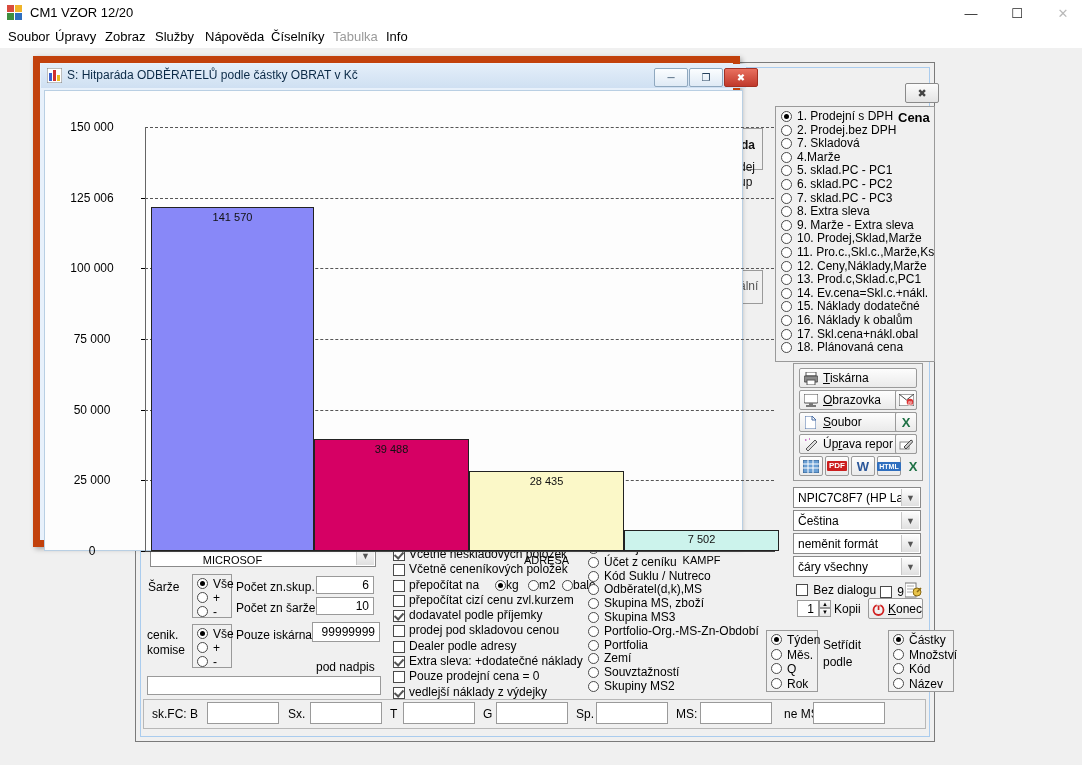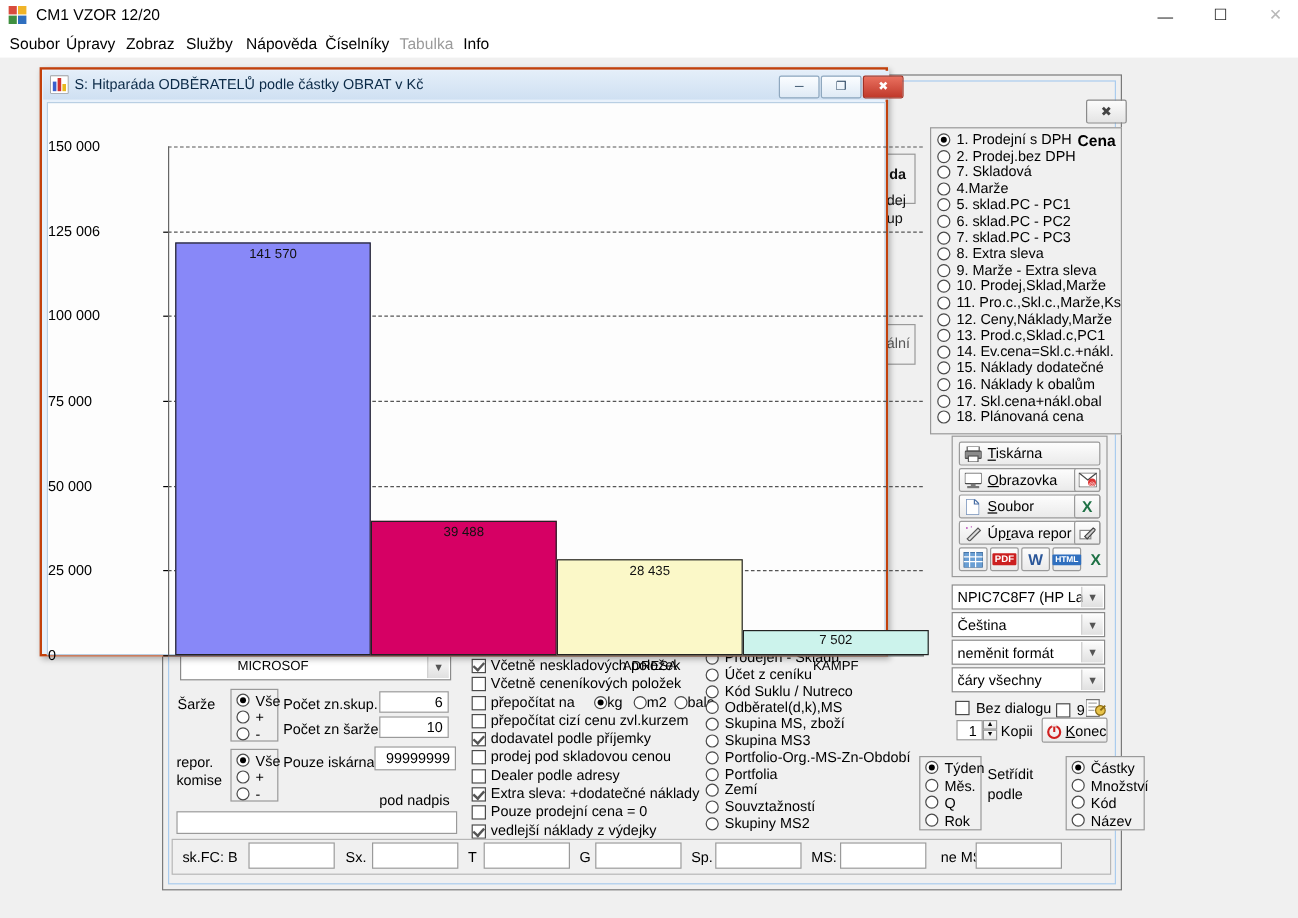--- a/index.html
+++ b/index.html
@@ -82,38 +82,38 @@
   
   .inp{position:absolute;background:#fff;border:1px solid #9a9a9a;box-sizing:border-box;
        font-size:12px;display:flex;align-items:center;padding:0 4px;cursor:text;}
   .inp.r{justify-content:flex-end;}
   .lbl{position:absolute;font-size:12px;color:#000;white-space:nowrap;}
 
   .grpbox{position:absolute;border:1px solid #9a9a9a;background:#f0f0f0;box-sizing:border-box;}
 
   
   #chart-win{position:absolute;left:33px;top:56px;width:707px;height:491px;
-     background:#e8f1fb;border:2px solid #c2410c;box-sizing:border-box;
+     background:#e8f1fb;border:7px solid #c2410c;box-sizing:border-box;
      box-shadow:2px 2px 5px rgba(0,0,0,.30);}
   #chart-tb{position:absolute;left:1px;top:1px;width:705px;height:24px;
      background:linear-gradient(#e4eef9,#cfe0f2);}
   #chart-icon{position:absolute;left:6px;top:4px;width:15px;height:15px;}
   #chart-title{position:absolute;left:26px;top:4px;font-size:12px;color:#0b2a47;
       line-height:15px;white-space:nowrap;}
   .cwb{position:absolute;top:4px;height:17px;border:1px solid #8fa8bf;border-radius:2px;
        background:linear-gradient(#fbfdff,#dfeaf5);display:flex;align-items:center;
        justify-content:center;font-size:10px;color:#24405c;cursor:default;}
   #cw-min{left:613px;width:32px;}
   #cw-max{left:648px;width:32px;}
   #cw-close{left:683px;width:32px;background:linear-gradient(#e8got,#c0392b);
       background:linear-gradient(#e9705f,#c0392b);border-color:#a33022;color:#fff;font-weight:bold;}
   #chart-body{position:absolute;left:4px;top:27px;width:699px;height:461px;background:#fdfdfd;
       border:1px solid #b9cfe3;box-sizing:border-box;}
   .gridline{position:absolute;left:0;width:629px;height:0;border-top:1px dashed #555;}
-  .ytick{position:absolute;right:0;font-size:12px;color:#000;text-align:left;white-space:nowrap;}
+  .ytick{position:absolute;right:0;font-size:12px;color:#000;text-align:center;white-space:nowrap;}
   .tickmark{position:absolute;width:4px;height:0;border-top:1px solid #000;}
   .bar{position:absolute;bottom:0;border:1px solid #222;box-sizing:border-box;}
   .barval{position:absolute;top:3px;width:100%;text-align:center;font-size:11px;color:#111;}
   .xlab{position:absolute;font-size:11px;color:#000;text-align:center;white-space:nowrap;}
 
   
   .px{position:absolute;}
 </style>
 </head>
 <body>
@@ -328,21 +328,21 @@
 
 <div class="lbl" style="left:148px;top:580px">Šarže</div>
 <div class="grpbox" style="left:192px;top:574px;width:40px;height:44px">
   <div style="position:absolute;left:2px;top:2px;width:36px">
     <div class="radio-row" style="height:14px;line-height:14px"><span class="rd on"></span><span>Vše</span></div>
     <div class="radio-row" style="height:14px;line-height:14px"><span class="rd"></span><span>+</span></div>
     <div class="radio-row" style="height:14px;line-height:14px"><span class="rd"></span><span>-</span></div>
   </div>
 </div>
 
-<div class="lbl" style="left:147px;top:628px">repor.</div>
+<div class="lbl" style="left:147px;top:628px">cenik.</div>
 <div class="lbl" style="left:147px;top:643px">komise</div>
 <div class="grpbox" style="left:192px;top:624px;width:40px;height:44px">
   <div style="position:absolute;left:2px;top:2px;width:36px">
     <div class="radio-row" style="height:14px;line-height:14px"><span class="rd on"></span><span>Vše</span></div>
     <div class="radio-row" style="height:14px;line-height:14px"><span class="rd"></span><span>+</span></div>
     <div class="radio-row" style="height:14px;line-height:14px"><span class="rd"></span><span>-</span></div>
   </div>
 </div>
 
 <div class="lbl" style="left:236px;top:580px">Počet zn.skup.</div>

